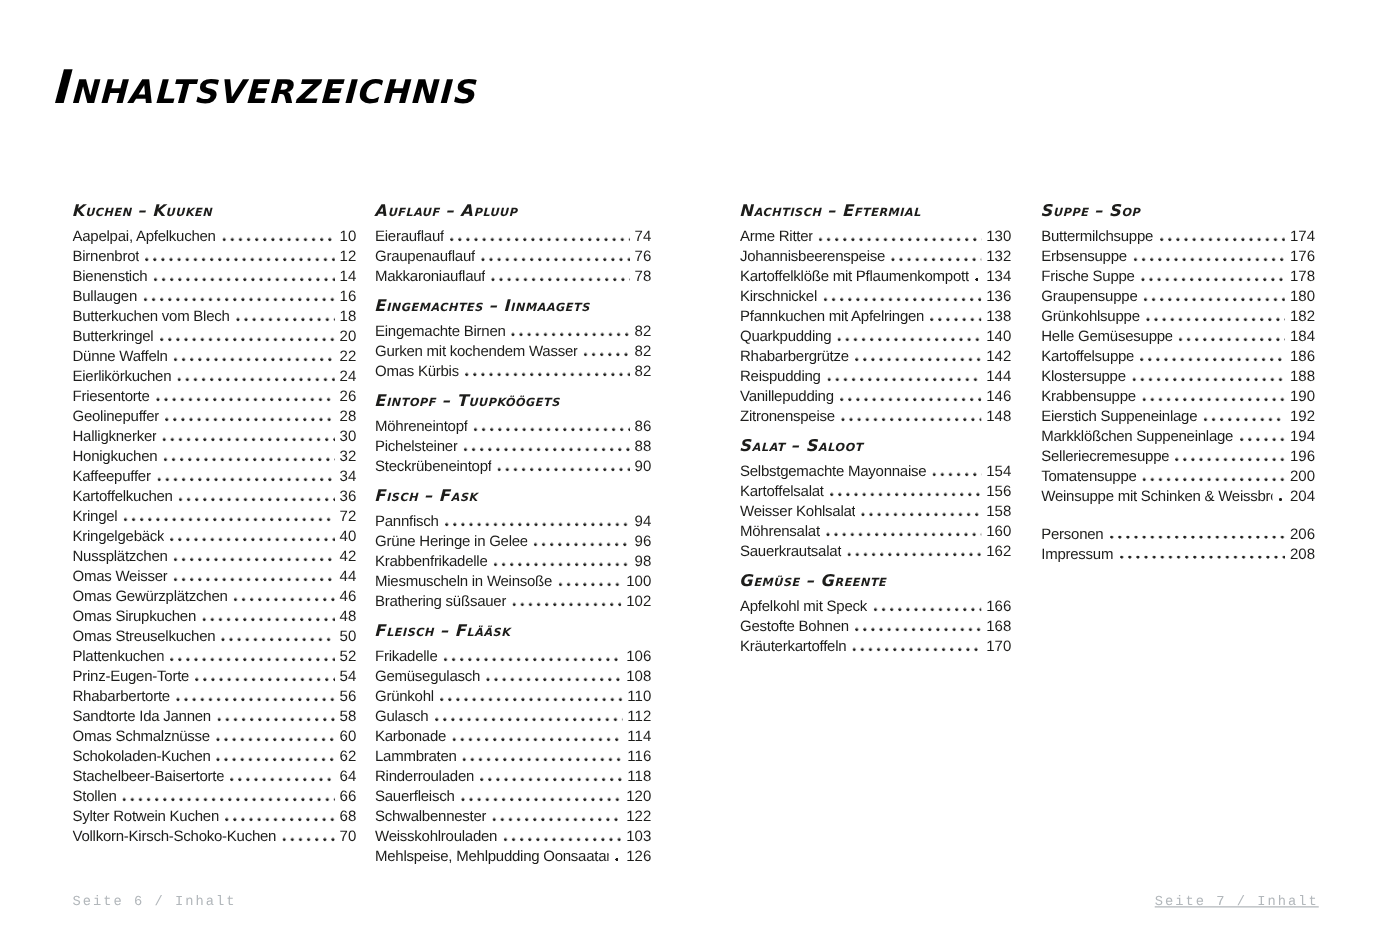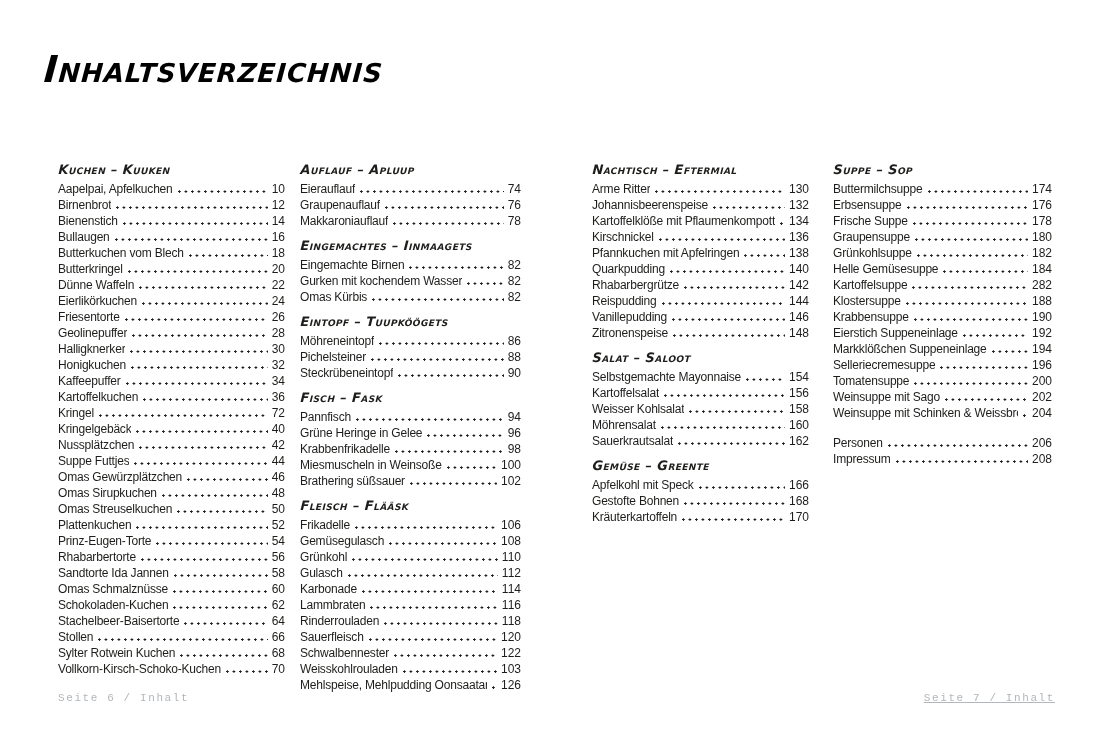--- a/index.html
+++ b/index.html
@@ -53,21 +53,21 @@
     height:3px;
     margin:0 4px 1px 5px;
     background-image:radial-gradient(circle at 1.4px 1.6px, #1d1d1b 1.05px, rgba(0,0,0,0) 1.3px);
     background-size:6.5px 3px;
     background-repeat:repeat-x;
     background-position:0 100%;
   }
   .entry-page { flex:0 0 auto; letter-spacing:0; }
 
   .footer {
-    position:absolute; top:692px;
+    position:absolute; top:716px;
     font-family:"Liberation Mono", monospace;
     font-size:11px; letter-spacing:1.6px;
     color:#b2b7bb;
     white-space:nowrap;
   }
   .footer-left  { left:58px; }
   .footer-right { right:60px;text-decoration:underline; }
 </style>
 </head>
 <body>
@@ -156,21 +156,21 @@
         <span class="entry-label">Kringelgebäck</span>
         <span class="dots"></span>
         <span class="entry-page">40</span>
       </div>
       <div class="toc-entry">
         <span class="entry-label">Nussplätzchen</span>
         <span class="dots"></span>
         <span class="entry-page">42</span>
       </div>
       <div class="toc-entry">
-        <span class="entry-label">Suppe Futtjes</span>
+        <span class="entry-label">Omas Weisser</span>
         <span class="dots"></span>
         <span class="entry-page">44</span>
       </div>
       <div class="toc-entry">
         <span class="entry-label">Omas Gewürzplätzchen</span>
         <span class="dots"></span>
         <span class="entry-page">46</span>
       </div>
       <div class="toc-entry">
         <span class="entry-label">Omas Sirupkuchen</span>
@@ -488,21 +488,21 @@
         <span class="entry-page">182</span>
       </div>
       <div class="toc-entry">
         <span class="entry-label">Helle Gemüsesuppe</span>
         <span class="dots"></span>
         <span class="entry-page">184</span>
       </div>
       <div class="toc-entry">
         <span class="entry-label">Kartoffelsuppe</span>
         <span class="dots"></span>
-        <span class="entry-page">282</span>
+        <span class="entry-page">186</span>
       </div>
       <div class="toc-entry">
         <span class="entry-label">Klostersuppe</span>
         <span class="dots"></span>
         <span class="entry-page">188</span>
       </div>
       <div class="toc-entry">
         <span class="entry-label">Krabbensuppe</span>
         <span class="dots"></span>
         <span class="entry-page">190</span>
@@ -519,25 +519,20 @@
       </div>
       <div class="toc-entry">
         <span class="entry-label">Selleriecremesuppe</span>
         <span class="dots"></span>
         <span class="entry-page">196</span>
       </div>
       <div class="toc-entry">
         <span class="entry-label">Tomatensuppe</span>
         <span class="dots"></span>
         <span class="entry-page">200</span>
-      </div>
-      <div class="toc-entry">
-        <span class="entry-label">Weinsuppe mit Sago</span>
-        <span class="dots"></span>
-        <span class="entry-page">202</span>
       </div>
       <div class="toc-entry">
         <span class="entry-label">Weinsuppe mit Schinken &amp; Weissbrot</span>
         <span class="dots"></span>
         <span class="entry-page">204</span>
       </div>
       <div class="section-gap"></div>
       <div class="toc-entry">
         <span class="entry-label">Personen</span>
         <span class="dots"></span>

